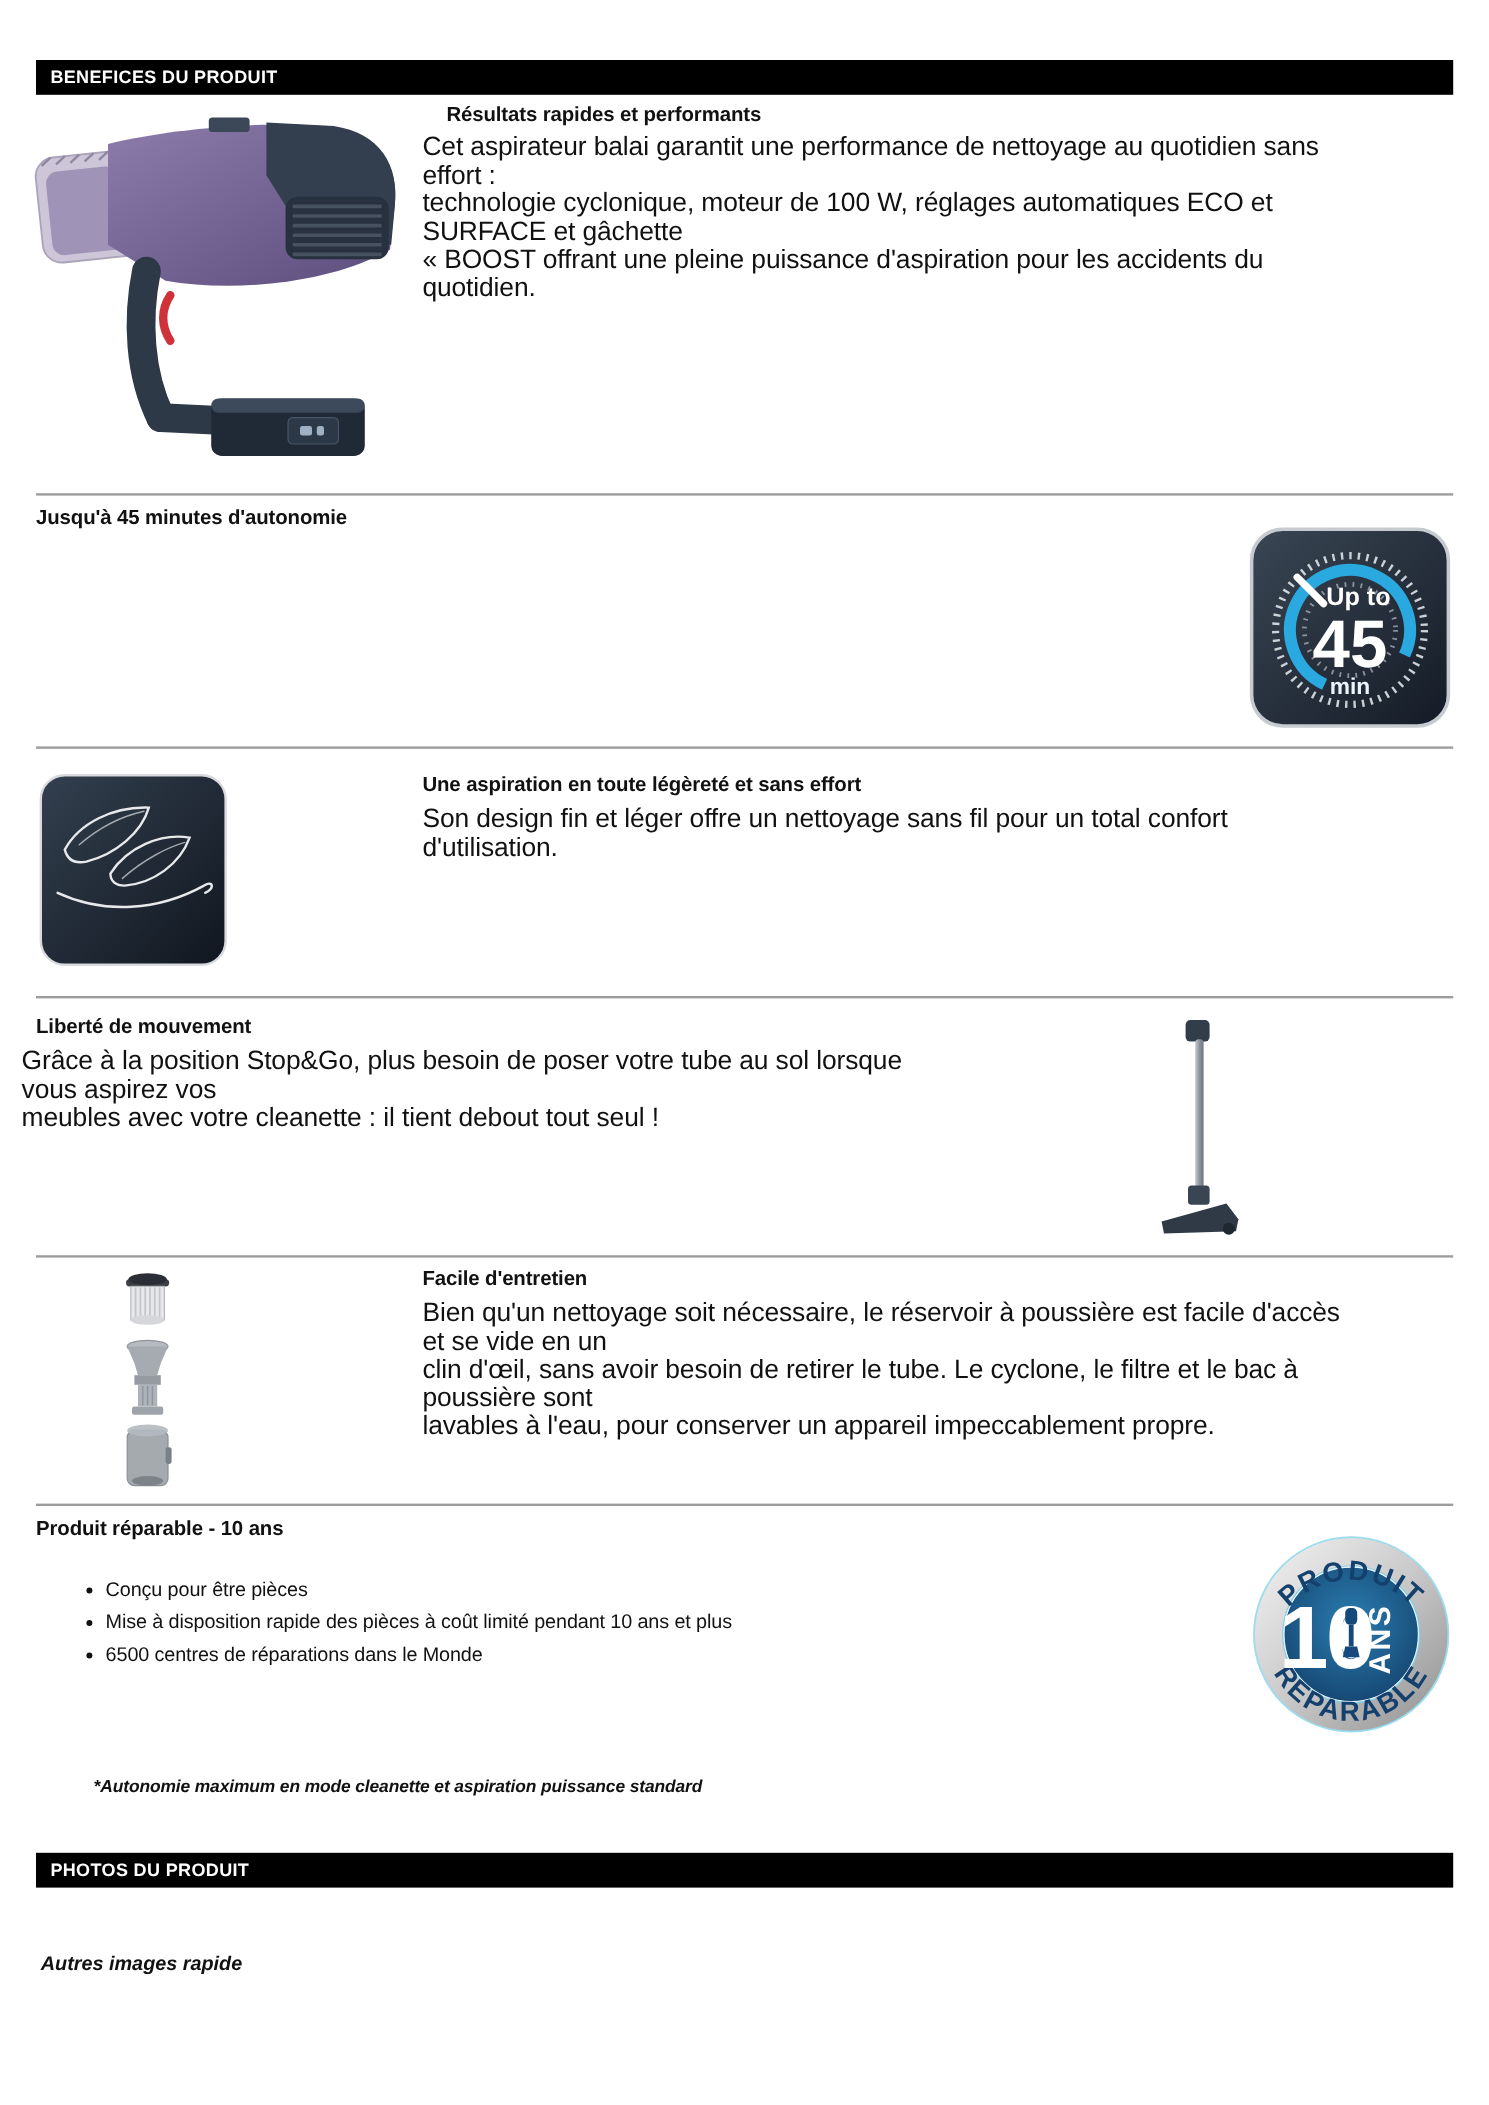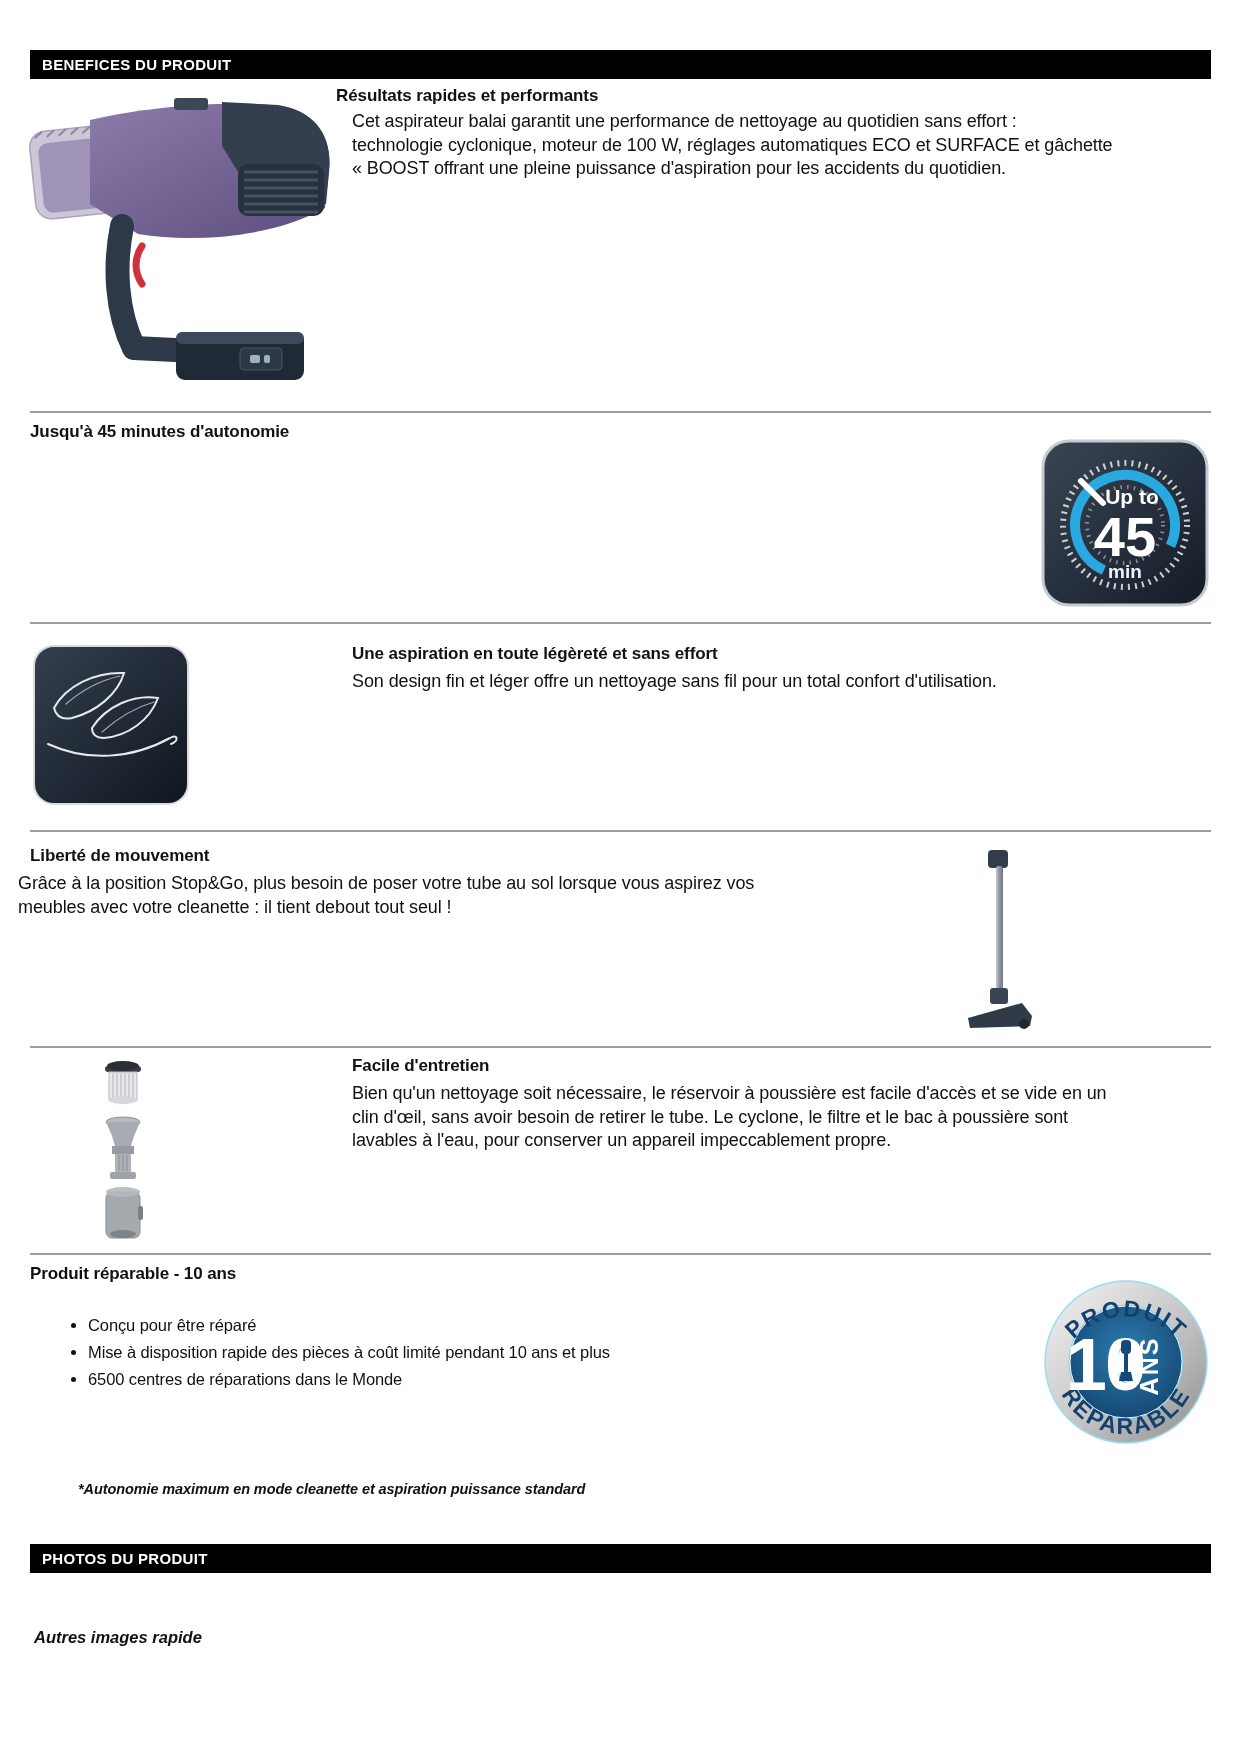--- a/index.html
+++ b/index.html
@@ -21,21 +21,21 @@
   .bar2{top:1544px;}
   .divider{
     position:absolute;left:30px;width:1181px;height:0;
     border:none;border-top:2px solid #9d9d9d;margin:0;
   }
   .d1{top:411px;} .d2{top:622px;} .d3{top:830px;} .d4{top:1046px;} .d5{top:1253px;}
   .btitle{
     position:absolute;font-size:17px;font-weight:700;letter-spacing:-.1px;margin:0;
   }
   .ptext{
-    position:absolute;font-size:18px;line-height:23.5px;letter-spacing:-.1px;margin:0;
+    position:absolute;font-size:22px;line-height:23.5px;letter-spacing:-.1px;margin:0;
     white-space:pre-line;
   }
   .img-abs{position:absolute;}
   .bullets{
     position:absolute;left:66px;top:1312px;margin:0;padding-left:22px;
     font-size:16.5px;line-height:27px;letter-spacing:-.1px;
   }
   .bullets li{margin:0;}
   .footnote{
     position:absolute;left:78px;top:1481px;
@@ -99,21 +99,21 @@
 
       <path d="M116,160 C108,172 108,186 116,198" stroke="#cf3339" stroke-width="7" fill="none" stroke-linecap="round"></path>
 
       <rect x="150" y="246" width="128" height="48" rx="9" fill="#202a36"></rect>
       <rect x="150" y="246" width="128" height="12" rx="6" fill="#3d4a5c"></rect>
       <rect x="214" y="262" width="42" height="22" rx="4" fill="#2c3845" stroke="#48566a"></rect>
       <rect x="224" y="269" width="10" height="8" rx="2" fill="#9fb0c2"></rect>
       <rect x="238" y="269" width="6" height="8" rx="2" fill="#9fb0c2"></rect>
     </svg>
   </div>
-  <h3 class="btitle" style="left:336px;top:86px;">Résultats rapides et performants</h3>
+  <h3 class="btitle" style="left:372px;top:86px;">Résultats rapides et performants</h3>
   <p class="ptext" style="left:352px;top:110px;width:780px;">Cet aspirateur balai garantit une performance de nettoyage au quotidien sans effort :
 technologie cyclonique, moteur de 100 W, réglages automatiques ECO et SURFACE et gâchette
 « BOOST offrant une pleine puissance d'aspiration pour les accidents du quotidien.</p>
 
   <hr class="divider d1">
 
   <h3 class="btitle" style="left:30px;top:422px;">Jusqu'à 45 minutes d'autonomie</h3>
   <div class="img-abs" style="left:1040px;top:438px;width:170px;height:170px;">
     <svg width="170" height="170" viewBox="0 0 170 170">
       <defs>
@@ -215,21 +215,21 @@
   </div>
   <h3 class="btitle" style="left:352px;top:1056px;">Facile d'entretien</h3>
   <p class="ptext" style="left:352px;top:1082px;width:780px;">Bien qu'un nettoyage soit nécessaire, le réservoir à poussière est facile d'accès et se vide en un
 clin d'œil, sans avoir besoin de retirer le tube. Le cyclone, le filtre et le bac à poussière sont
 lavables à l'eau, pour conserver un appareil impeccablement propre.</p>
 
   <hr class="divider d5">
 
   <h3 class="btitle" style="left:30px;top:1264px;">Produit réparable - 10 ans</h3>
   <ul class="bullets">
-    <li>Conçu pour être réparé</li>
+    <li>Conçu pour être pièces</li>
     <li>Mise à disposition rapide des pièces à coût limité pendant 10 ans et plus</li>
     <li>6500 centres de réparations dans le Monde</li>
   </ul>
   <div class="img-abs" style="left:1042px;top:1270px;width:168px;height:184px;">
     <svg width="168" height="184" viewBox="0 0 168 184">
       <defs>
         <linearGradient id="silverGrad" x1="0" y1="0" x2="1" y2="1">
           <stop offset="0" stop-color="#f4f4f4"></stop>
             <stop offset="0.5" stop-color="#c9c9c9"></stop>
             <stop offset="1" stop-color="#8f8f8f"></stop>

